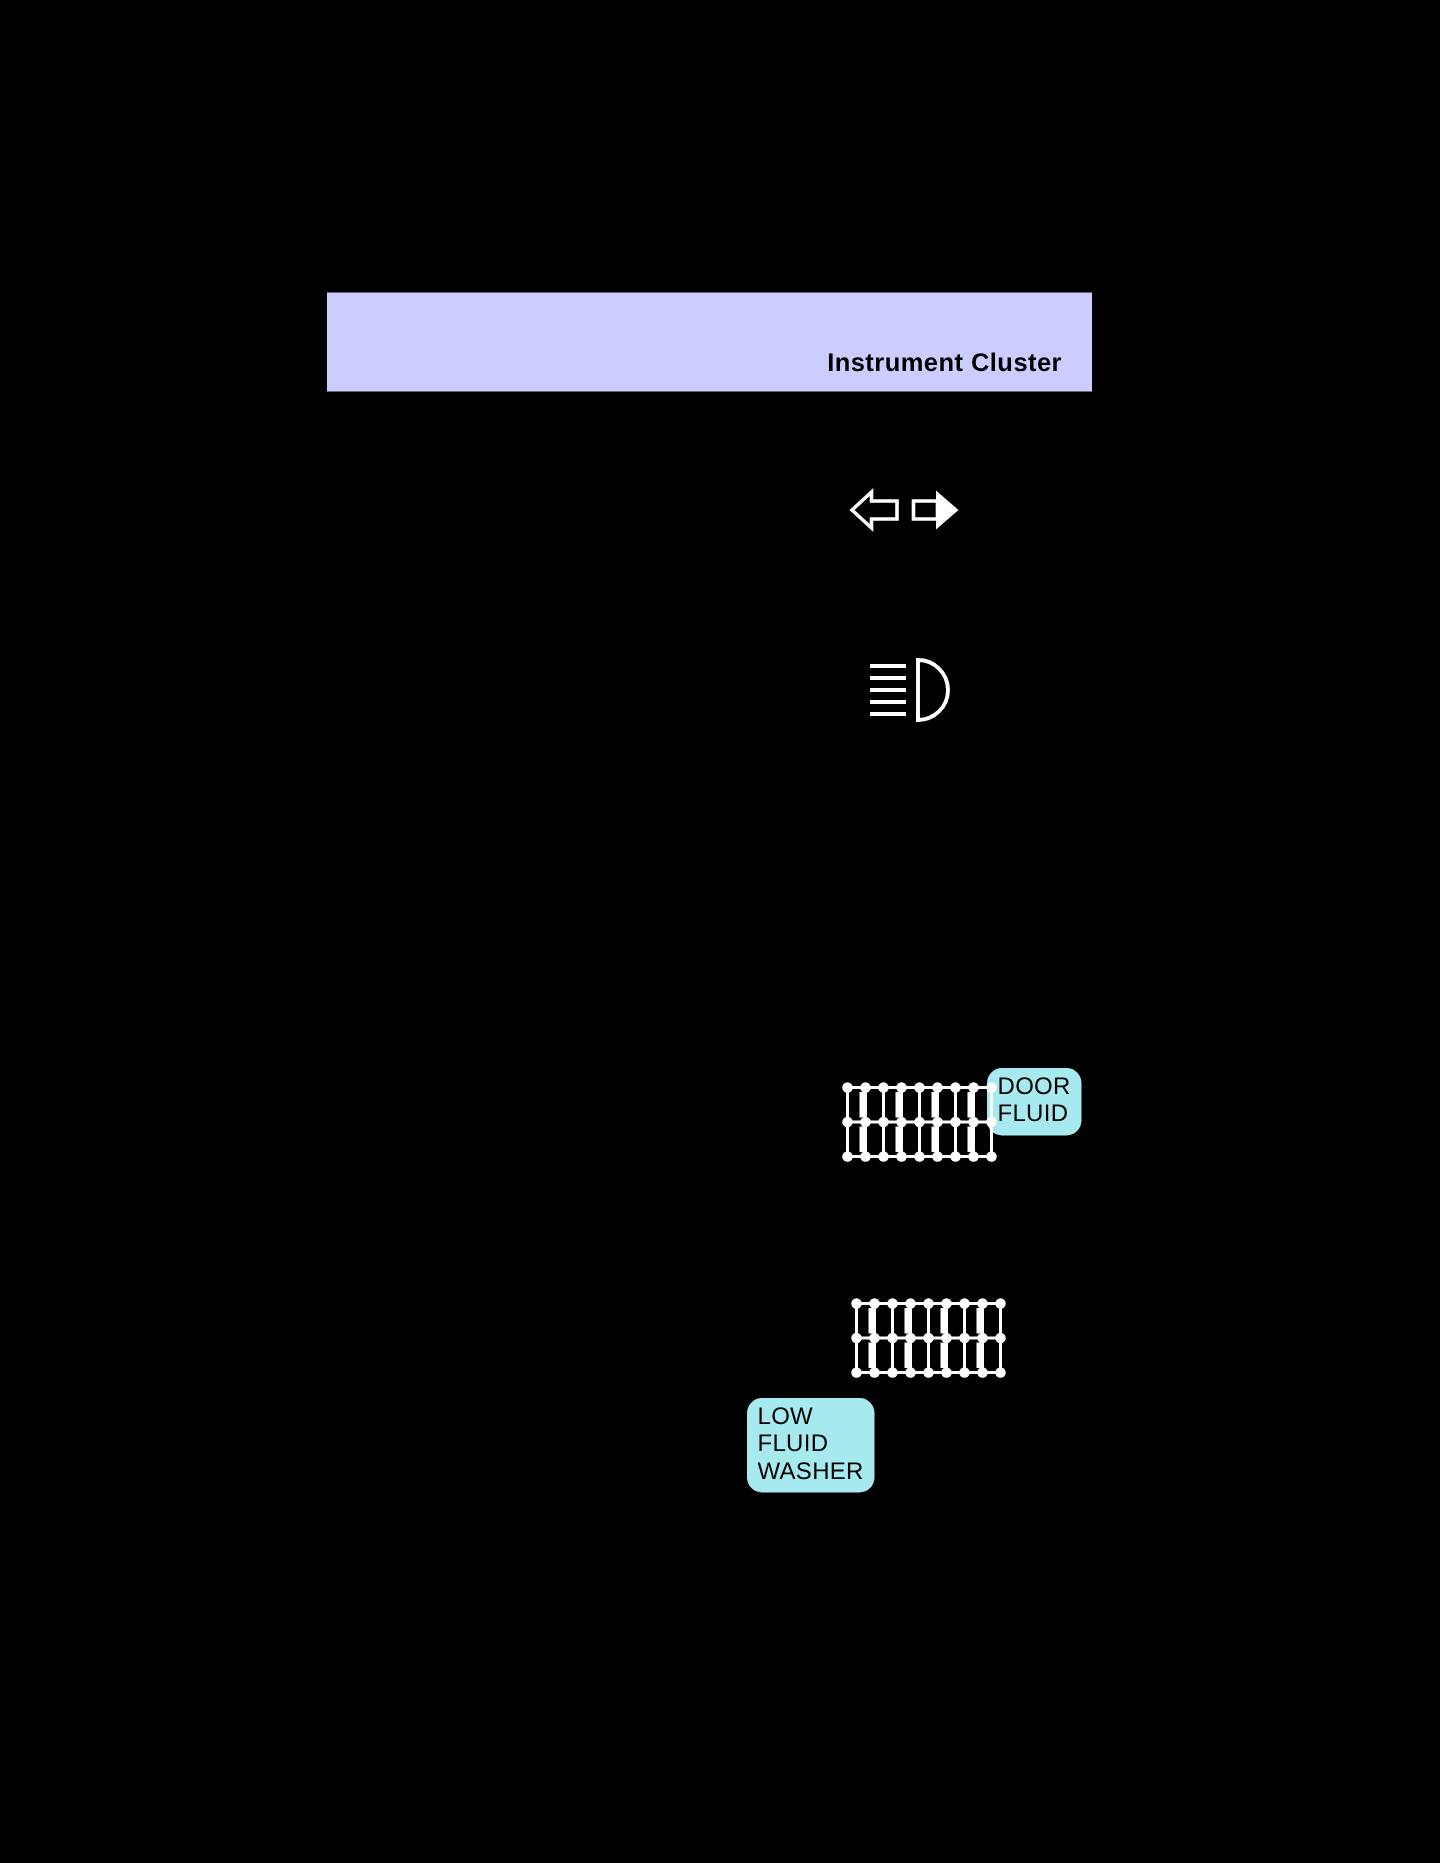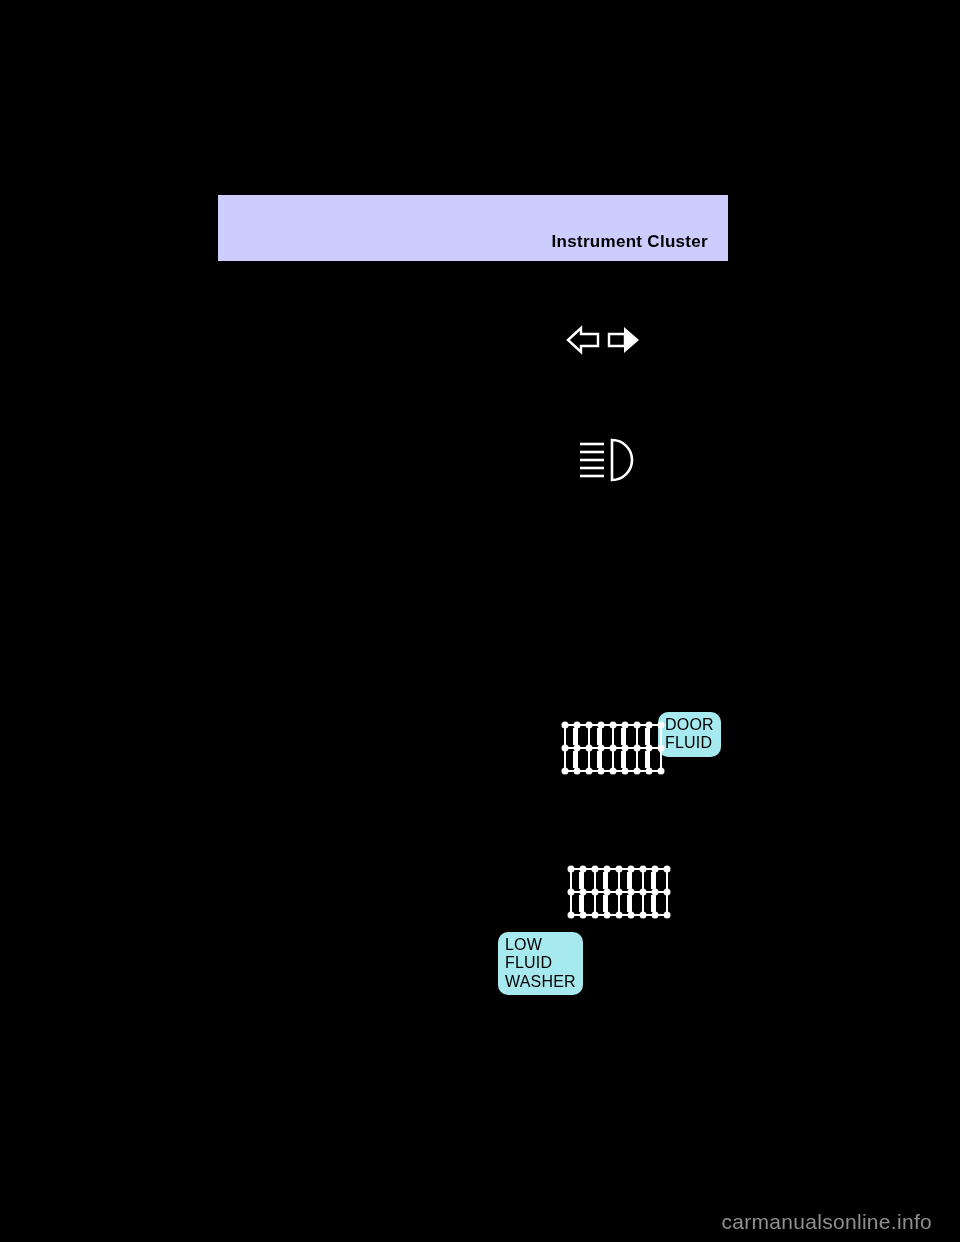--- a/index.html
+++ b/index.html
@@ -171,15 +171,14 @@
   <div class="badge badge-low-washer">
     <div>LOW</div>
     <div>FLUID</div>
     <div>WASHER</div>
   </div>
 
   <svg class="matrix-washer" width="112" height="62" viewBox="0 0 112 62">
     <use href="#matrix-grid"></use>
   </svg>
 
-  <div class="watermark">carmanualsonline.info</div>
 
 </div>
 
 </body></html>

